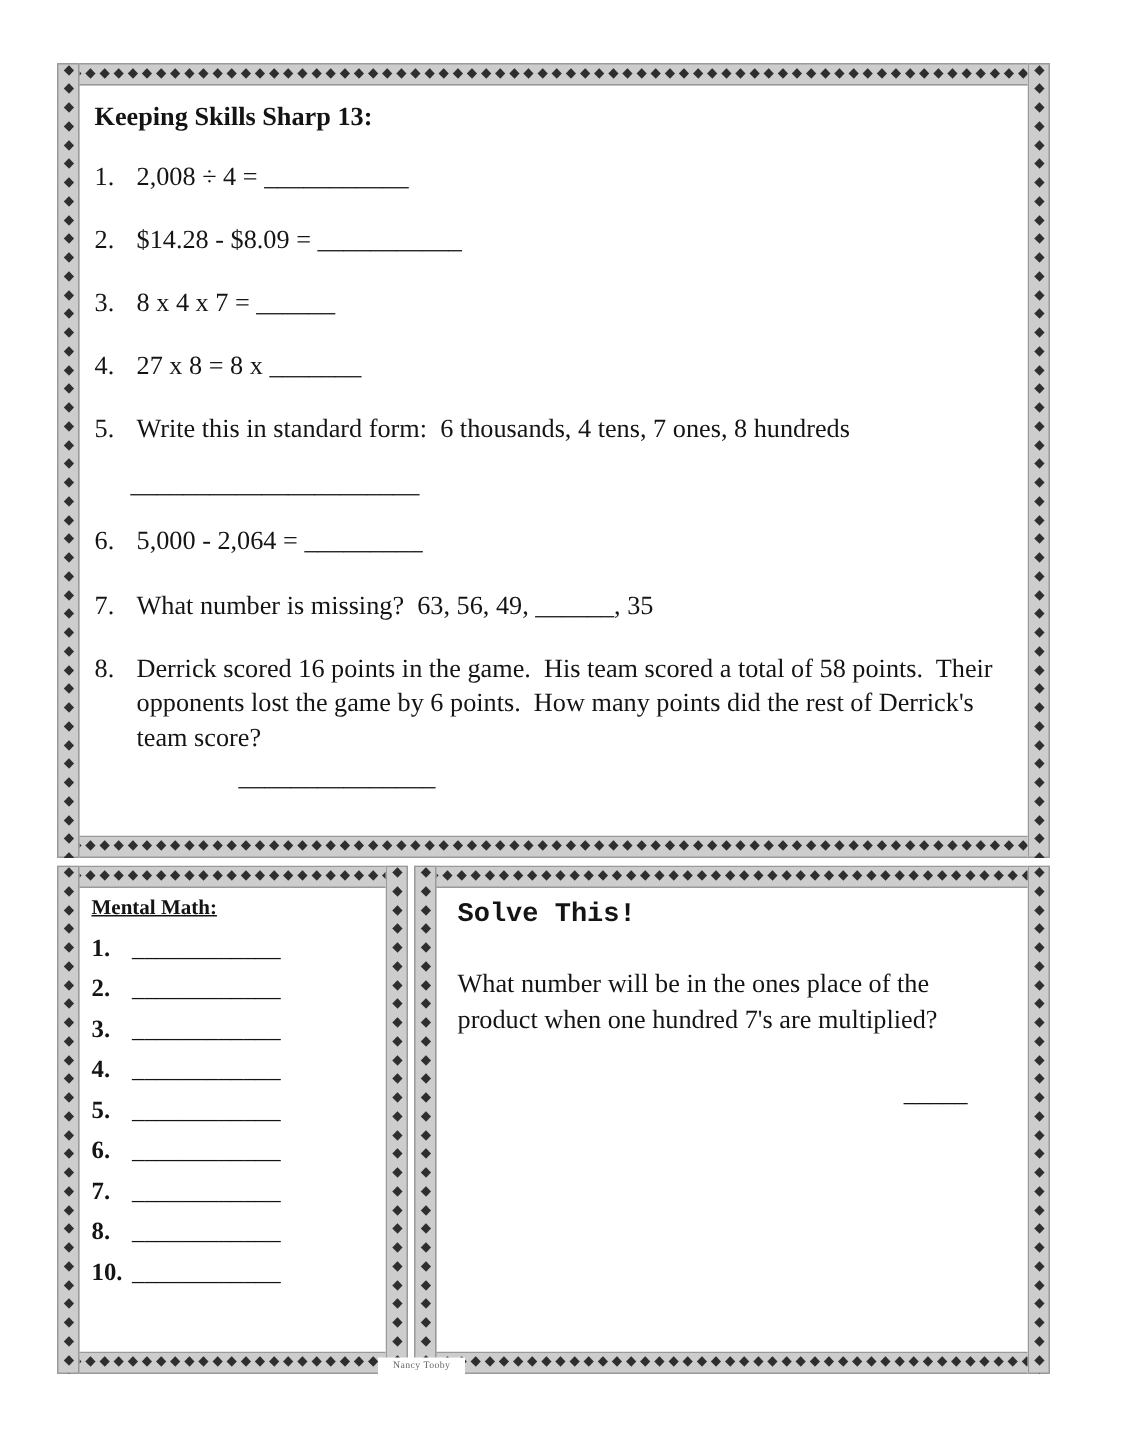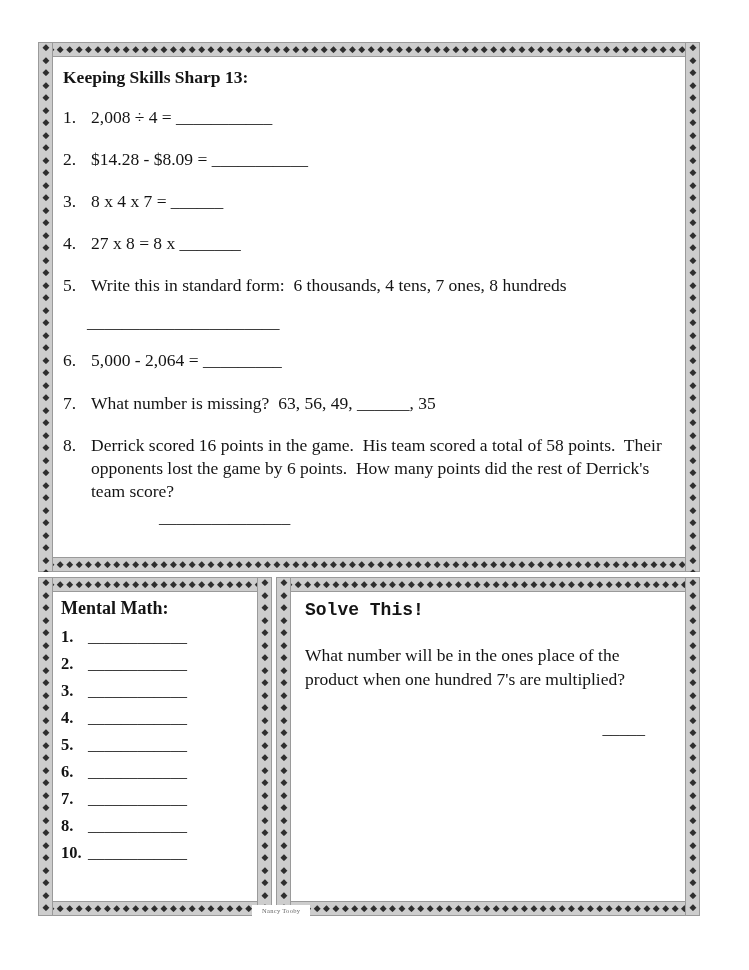--- a/index.html
+++ b/index.html
@@ -30,21 +30,21 @@
 
   
   .sharp-title{font-size:17.5px;font-weight:bold;margin:2px 0 18px 0;}
   .q{display:flex;font-size:17.5px;line-height:1.32;margin:0 0 19px 0;}
   .qn{flex:none;width:28px;}
   .qt{flex:1;white-space:pre-wrap;}
   .ans5{font-size:17.5px;margin:-4px 0 16px 24px;letter-spacing:0;}
   .ans8{font-size:17.5px;margin:2px 0 0 96px;}
 
   
-  .mm-title{font-size:18px;font-weight:bold;margin:0 0 4px 0;}
+  .mm-title{font-size:14px;font-weight:bold;margin:0 0 4px 0;text-decoration:underline;}
   .mrow{font-size:16.5px;line-height:27px;white-space:pre;}
   .mnum{font-weight:bold;display:inline-block;min-width:27px;}
   .mblank{font-weight:normal;}
 
   
   .st-title{font-size:18px;font-weight:bold;margin:0 0 24px 0;font-family:Liberation Mono, monospace;}
   .st-text{font-size:17.5px;line-height:1.35;margin:0;}
   .st-blank{font-size:17px;text-align:right;margin:28px 26px 0 0;}
 
   

